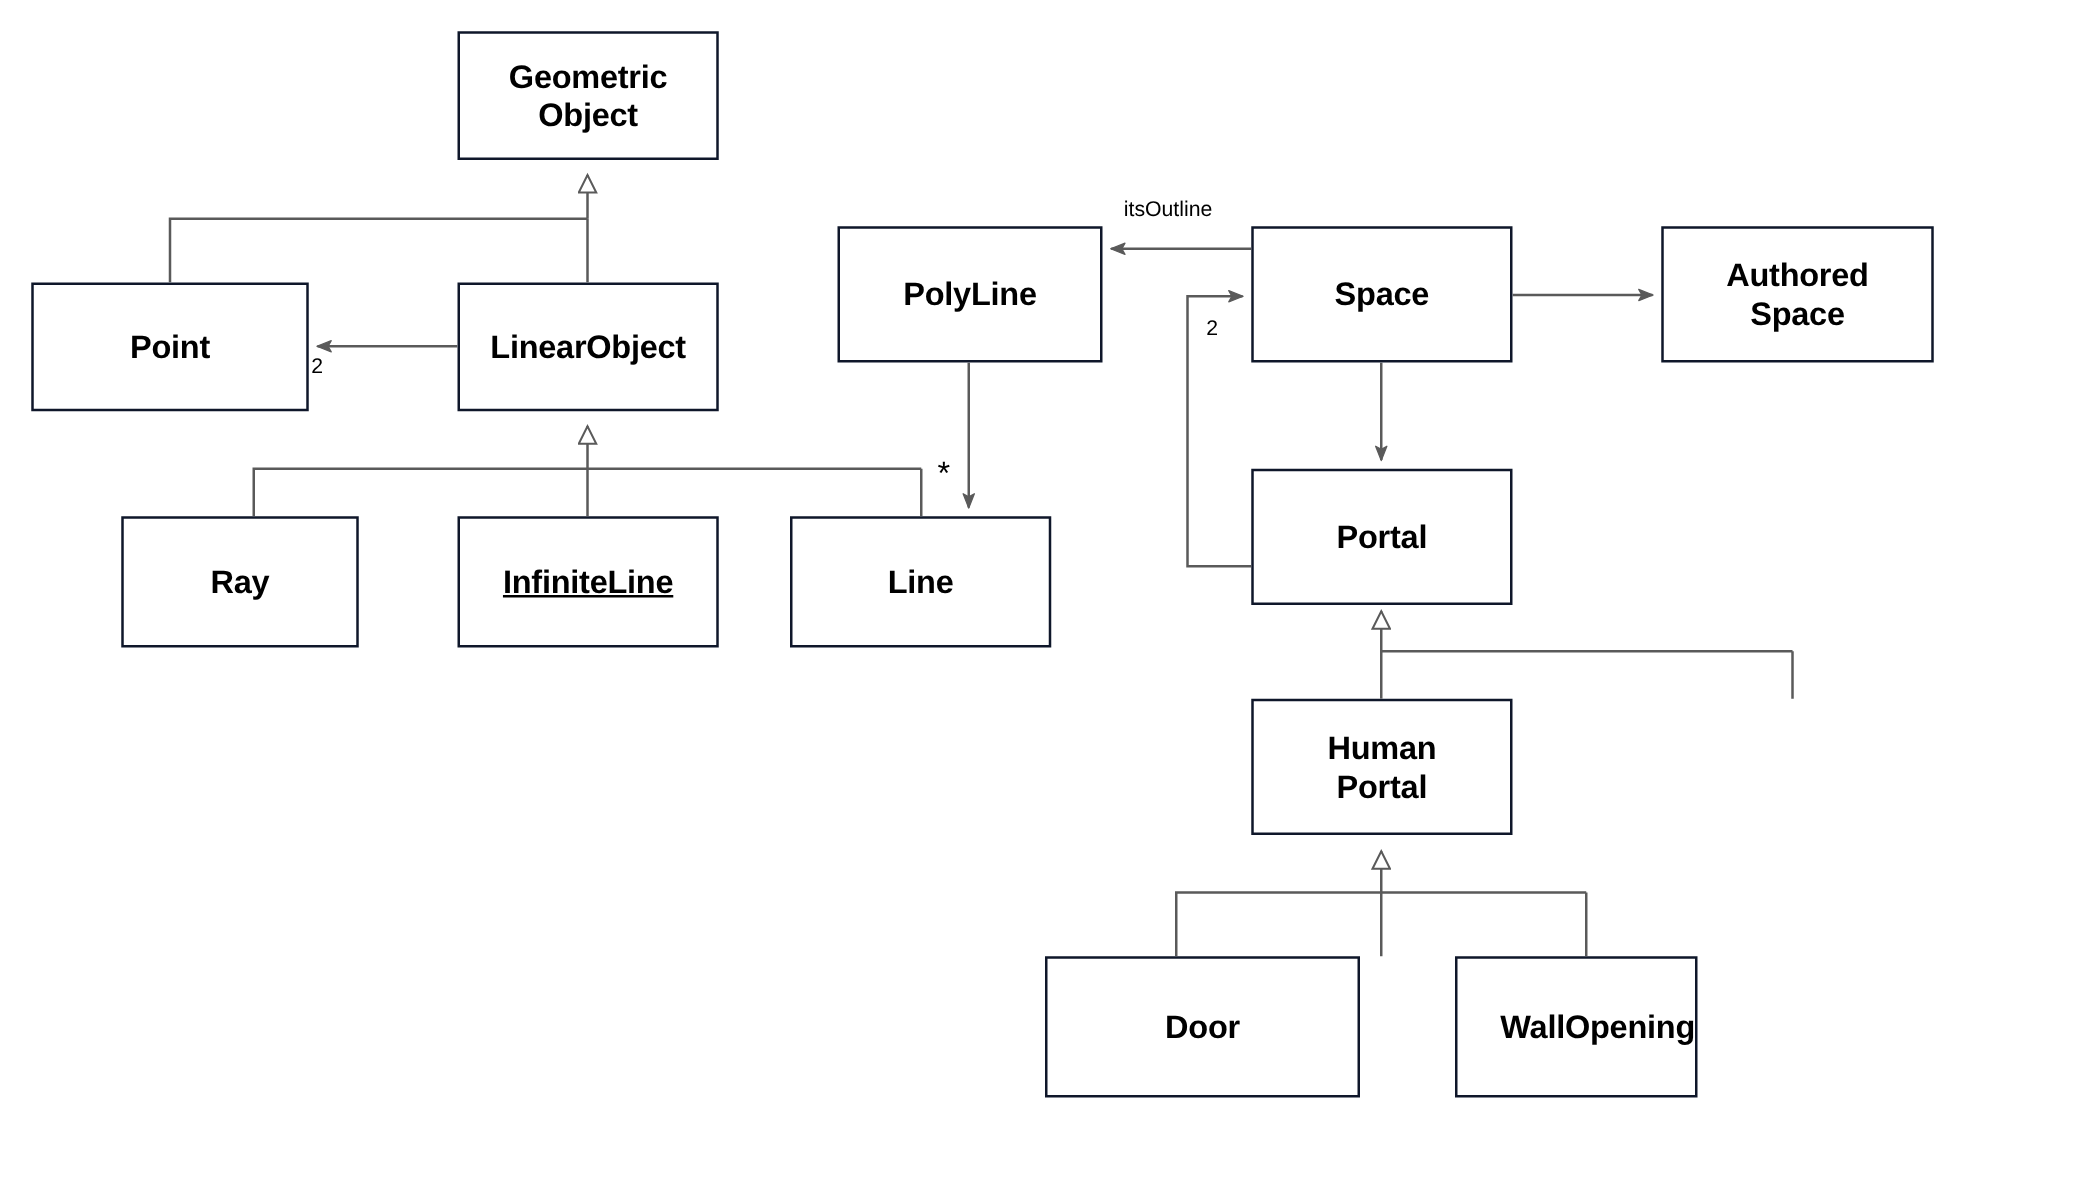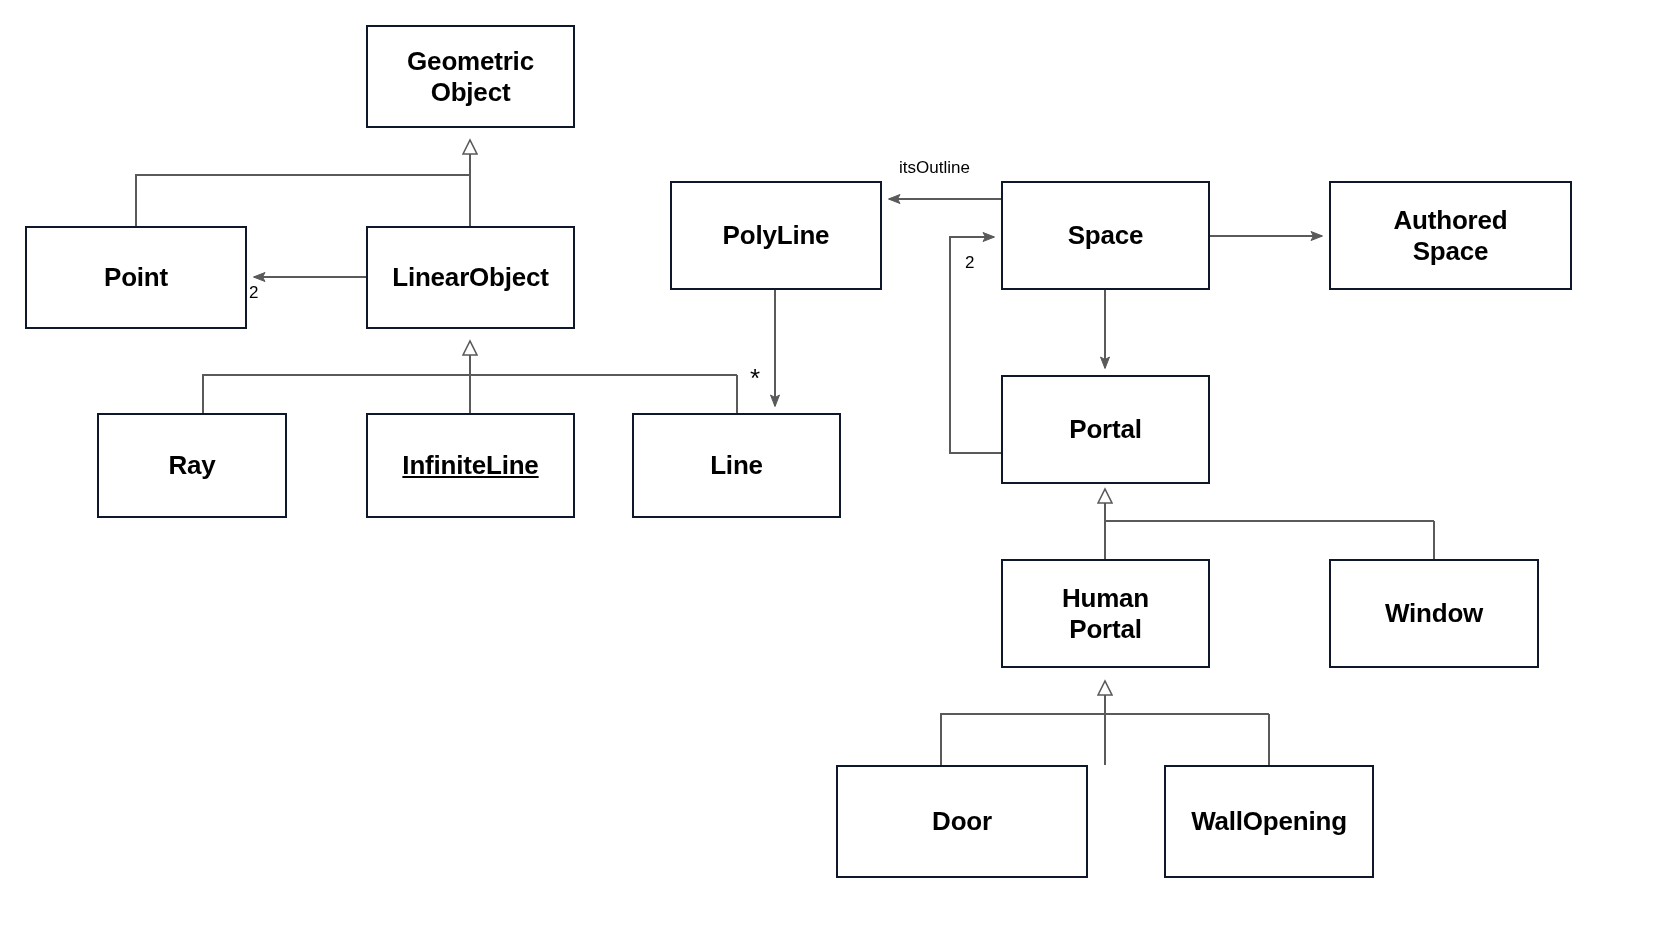--- a/index.html
+++ b/index.html
@@ -144,43 +144,40 @@
   </div>
 
   <div class="uml-class-box" style="left:670px; top:181px; width:212px; height:109px;">
     <span class="uml-class-label">PolyLine</span>
   </div>
 
   <div class="uml-class-box" style="left:1001px; top:181px; width:209px; height:109px;">
     <span class="uml-class-label">Space</span>
   </div>
 
-  <div class="uml-class-box" style="left:1329px; top:181px; width:243px; height:109px;">
+  <div class="uml-class-box" style="left:1329px; top:181px; width:218px; height:109px;">
     <span class="uml-class-label">Authored
 Space</span>
   </div>
 
   <div class="uml-class-box" style="left:1001px; top:375px; width:209px; height:109px;">
     <span class="uml-class-label">Portal</span>
   </div>
 
   <div class="uml-class-box" style="left:1001px; top:559px; width:209px; height:109px;">
     <span class="uml-class-label">Human
 Portal</span>
   </div>
 
-  <div class="uml-class-box" style="left:1329px; top:559px; width:210px; height:109px;">
-    <span class="uml-class-label">Window</span>
-  </div>
 
   <div class="uml-class-box" style="left:836px; top:765px; width:252px; height:113px;">
     <span class="uml-class-label">Door</span>
   </div>
 
-  <div class="uml-class-box" style="left:1164px; top:765px; width:210px; height:113px;">
+  <div class="uml-class-box" style="left:1164px; top:765px; width:194px; height:113px;justify-content:flex-end;">
     <span class="uml-class-label">WallOpening</span>
   </div>
 
   <span class="edge-label" style="left:899px; top:158px;">itsOutline</span>
 
   <span class="edge-label" style="left:249px; top:283px;">2</span>
 
   <span class="edge-label small-star" style="left:750px; top:372px;">*</span>
 
   <span class="edge-label" style="left:965px; top:253px;">2</span>

